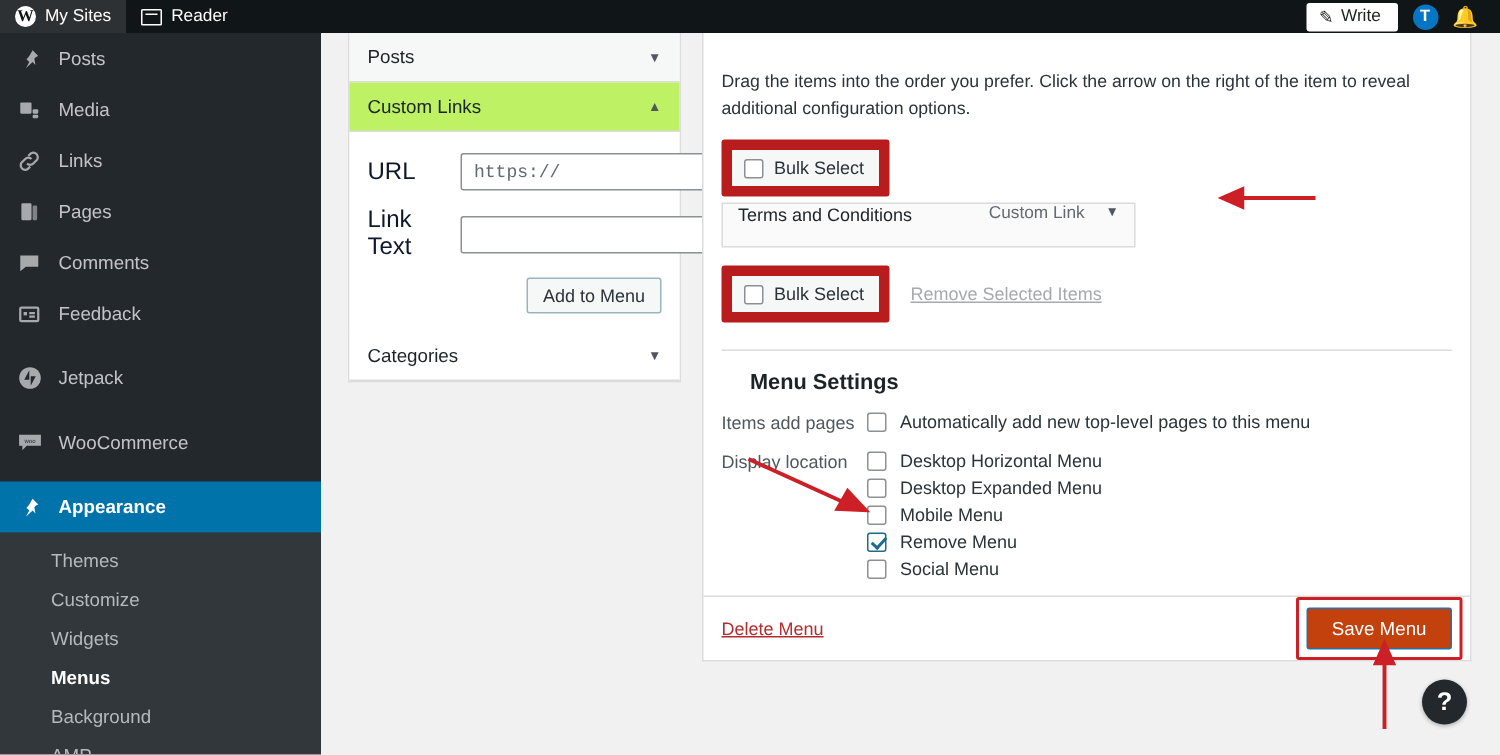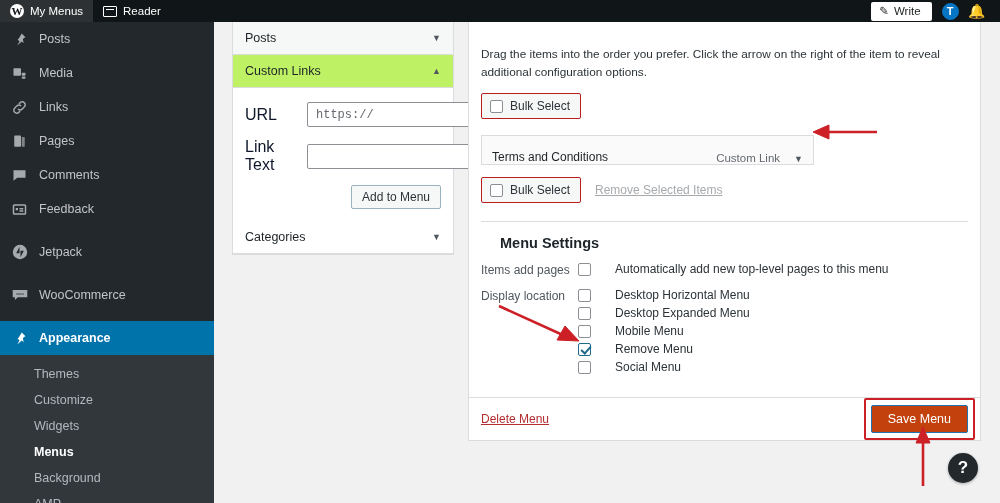--- a/index.html
+++ b/index.html
@@ -114,55 +114,55 @@
 
   
   .main-panel {
     position: absolute; left: 254px; top: 0; width: 513px; min-height: 419px;
     background: #fff; border: 1px solid #dcdcde; border-top: none;
   }
   .mp-inner { padding: 24px 12px 0 12px; }
   .mp-desc { font-size: 11.8px; color: #2c3338; line-height: 1.5; width: 462px; }
   .bulk-btn {
     display: inline-flex; align-items: center; gap: 7px;
-    background: #f6f7f7; border: 1px solid #b91c1c; border-radius: 2px;
+    background: #f6f7f7; border: 7px solid #b91c1c; border-radius: 2px;
     padding: 5px 10px 5px 8px; font-size: 12px; color: #2c3338; cursor: pointer;
     margin-top: 12px;
   }
   .cbx {
     width: 13px; height: 13px; border: 1px solid #8c8f94; border-radius: 2px;
     background: #fff; flex: none; display: block;
   }
   .cbx.checked {
     border-color: #1d6a8c; position: relative;
   }
   .cbx.checked::after {
     content: ""; position: absolute; left: 3.5px; top: 0.5px;
     width: 4px; height: 8px; border: solid #1d6a8c;
     border-width: 0 2px 2px 0; transform: rotate(42deg);
   }
   .menu-item-box {
-    margin-top: 16px; width: 333px; height: 30px;
+    margin-top: 4px; width: 276px; height: 30px;
     border: 1px solid #dcdcde; background: #fafafa;
-    display: flex; align-items: flex-end; padding: 0 10px;
+    display: flex; align-items: flex-start; padding: 0 10px;
   }
   .mi-title { font-size: 12px; color: #1d2327; }
   .mi-type { margin-left: auto; font-size: 11.5px; color: #646970; }
   .mi-caret { margin-left: 14px; color: #50575e; font-size: 9px; }
   .row-actions { display: flex; align-items: center; gap: 14px; margin-top: 12px; }
   .remove-link {
     font-size: 12px; color: #a7aaad; text-decoration: underline; cursor: pointer;
   }
   .mp-sep { height: 1px; background: #dcdcde; margin: 18px 0 0 0; }
 
   .settings-title { font-size: 14.5px; font-weight: 700; color: #1d2327; margin-top: 13px; margin-left: 19px; }
   .set-row { display: flex; margin-top: 11px; }
   .set-label { width: 97px; flex: none; font-size: 12px; color: #50575e; padding-top: 1px; }
   .set-opts { display: flex; flex-direction: column; gap: 4px; }
-  .opt { display: flex; align-items: center; gap: 24px; font-size: 12px; color: #2c3338; cursor: pointer; }
+  .opt { display: flex; align-items: center; gap: 9px; font-size: 12px; color: #2c3338; cursor: pointer; }
 
   .mp-footer {
     position: absolute; left: 0; bottom: 0; width: 100%; height: 43px;
     border-top: 1px solid #dcdcde; display: flex; align-items: center;
     padding: 0 12px;
   }
   .delete-link { font-size: 12px; color: #b32d2e; text-decoration: underline; cursor: pointer; }
   .save-wrap { margin-left: auto; position: relative; }
   .save-btn {
     background: #c2410c; border: 1px solid #2271b1; color: #fff;
@@ -185,21 +185,21 @@
   }
 </style>
 </head>
 <body>
 
 <div id="app">
 
   <div class="masterbar">
     <div class="mb-item active">
       <span class="mb-wp-logo">W</span>
-      <span>My Menus</span>
+      <span>My Sites</span>
     </div>
     <div class="mb-item">
       <span class="mb-reader-icon">
           <i></i>
         </span>
       <span>Reader</span>
     </div>
     <div class="mb-right">
       <button class="mb-write">
         <span>✎</span>

